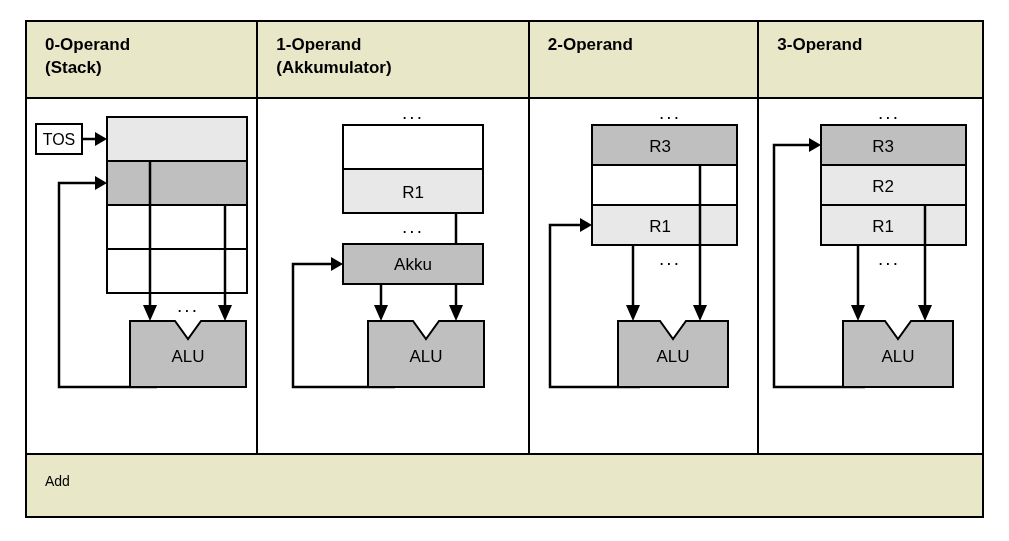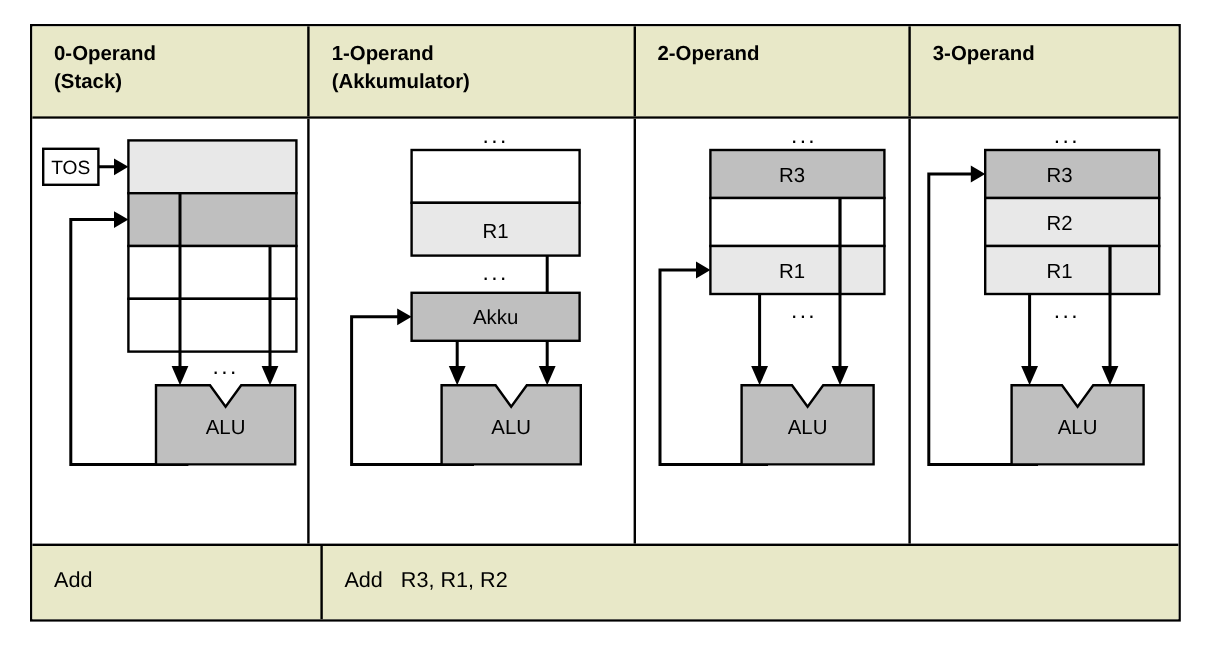--- a/index.html
+++ b/index.html
@@ -8,21 +8,21 @@
   #table{position:absolute;left:25px;top:20px;width:959px;height:498px;
          border:2px solid #000;box-sizing:border-box;display:flex;flex-direction:column;}
   .row{display:flex;width:100%;box-sizing:border-box;}
   .row.header{height:77px;background:#e8e8c8;border-bottom:2px solid #000;}
   .row.body{flex:1 1 auto;background:#ffffff;border-bottom:2px solid #000;}
   .row.footer{height:61px;background:#e8e8c8;}
   .cell{box-sizing:border-box;position:relative;}
   .cell + .cell{border-left:2px solid #000;}
   .c1{width:240px;} .c2{width:284px;} .c3{width:240px;text-align:center;} .c4{width:235px;text-align:center;}
   .hdr-text{position:absolute;left:18px;top:12px;font-size:17px;font-weight:bold;color:#000;line-height:1.35;white-space:pre-line;}
-  .ftr-text{position:absolute;left:18px;top:18px;font-size:18px;color:#000;white-space:pre;}
+  .ftr-text{position:absolute;left:18px;top:18px;font-size:14px;color:#000;white-space:pre;}
   .diagram{position:absolute;left:0;top:0;width:100%;height:100%;}
   svg{display:block;}
   text{font-family:"Liberation Sans", sans-serif;}
 </style>
 </head>
 <body>
 
 <div id="page">
   <div id="table">
 
@@ -168,19 +168,16 @@
             <text x="139" y="263" font-size="17" text-anchor="middle" fill="#000">ALU</text>
           </svg>
         </div>
       </div>
     </div>
 
     <div class="row footer">
       <div class="cell c1">
         <div class="ftr-text">Add</div>
       </div>
-      <div class="cell c4">
-        <div class="ftr-text">Add   R3, R1, R2</div>
-      </div>
     </div>
 
   </div>
 </div>
 
 </body></html>

